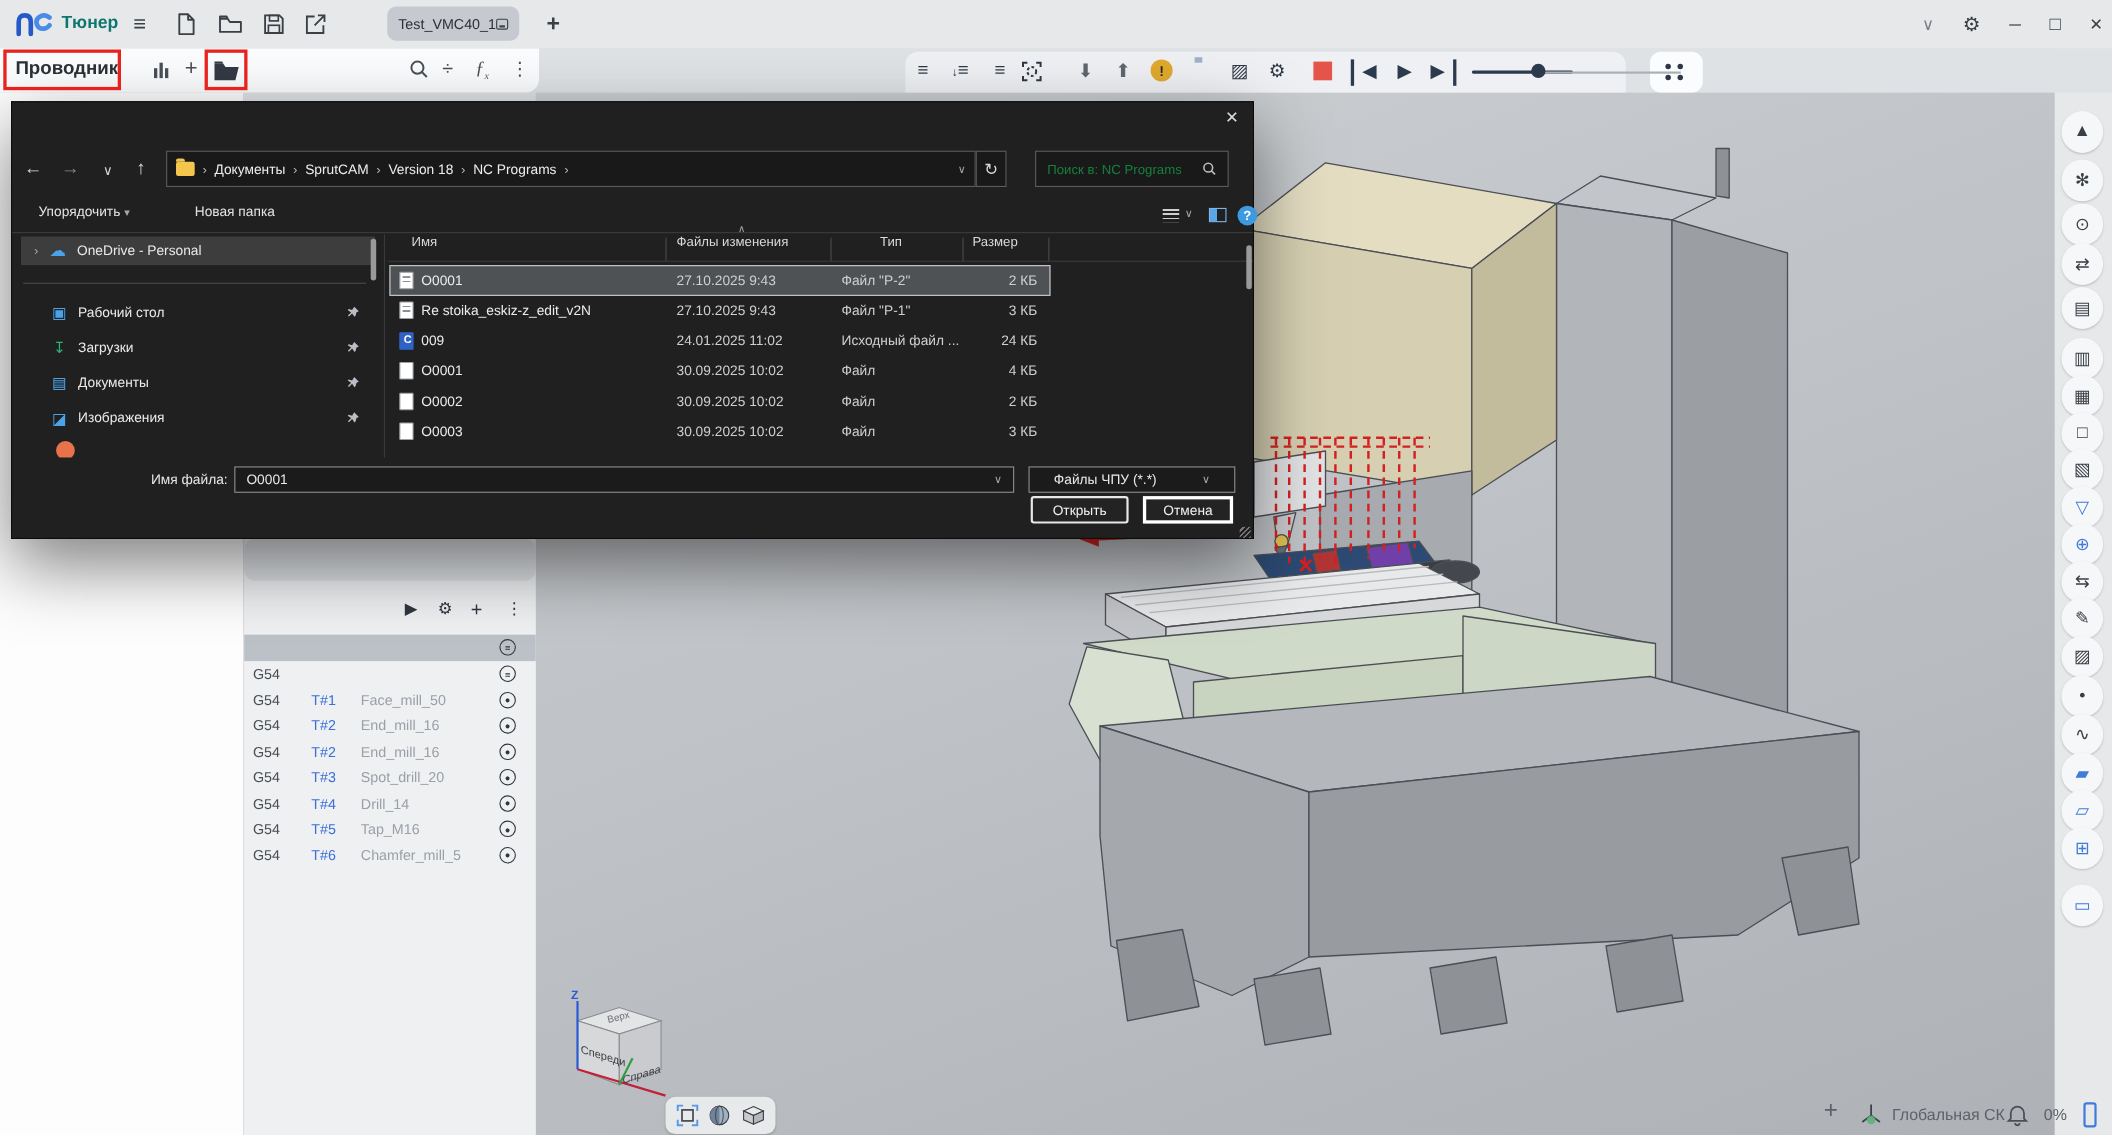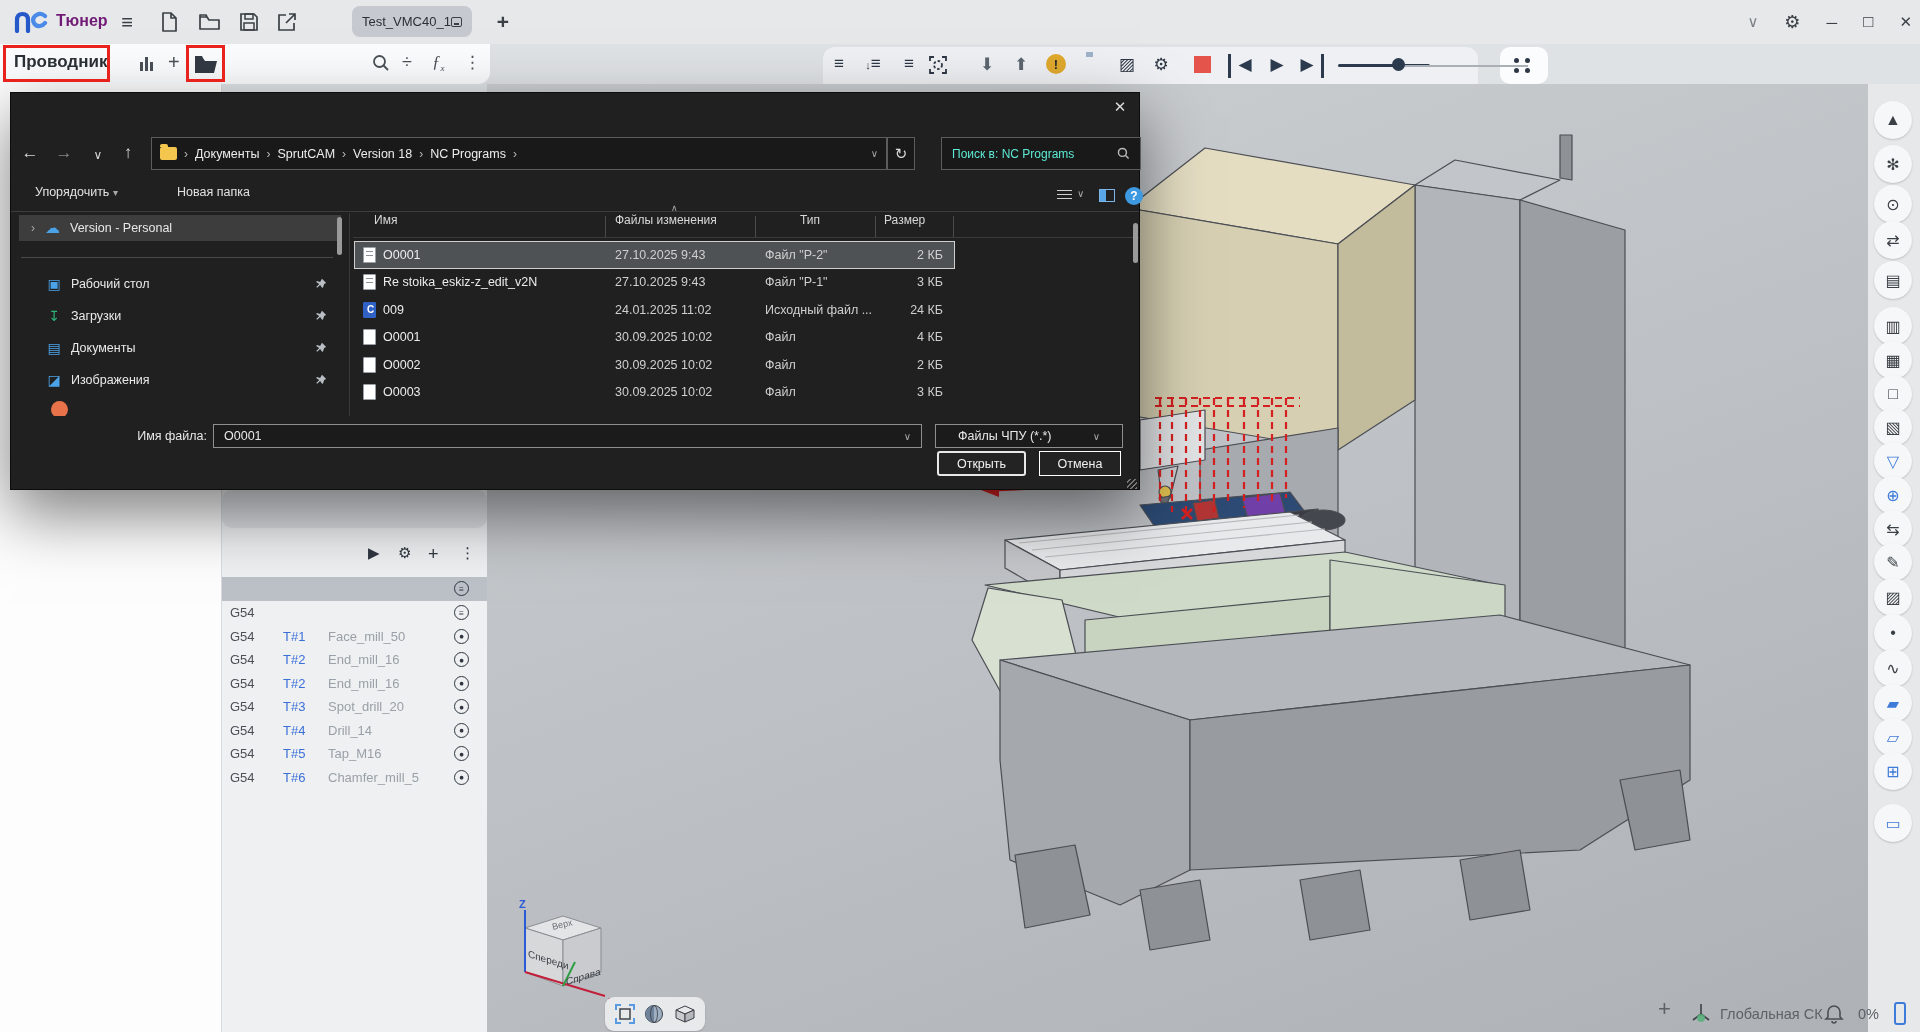--- a/index.html
+++ b/index.html
@@ -3,21 +3,21 @@
 <meta charset="utf-8">
 <style>
   *{margin:0;padding:0;box-sizing:border-box}
   html,body{width:1920px;height:1032px;overflow:hidden}
   body{font-family:"Liberation Sans",sans-serif;background:#dfe2e5;position:relative}
   .a{position:absolute}
   .flex{display:flex;align-items:center}
 
   
   .titlebar{left:0;top:0;width:1920px;height:44px;background:#e6e8ea;z-index:10}
-  .appname{font-size:16px;font-weight:bold;color:#701a75}
+  .appname{font-size:16px;font-weight:bold;color:#0f766e}
   .tbicon{color:#3a4046;font-size:19px;width:34px;text-align:center;cursor:pointer}
   .tab{left:352px;top:6px;width:120px;height:31px;background:#c6c9cf;border-radius:8px;padding:0 10px;justify-content:space-between}
   .tab span{font-size:13px;color:#2b2f36}
   .minimon{width:14px;height:10px;border:1.6px solid #3a4046;border-radius:2px;position:relative}
   .minimon::after{content:"";position:absolute;left:2px;right:2px;bottom:1px;height:2px;background:#3a4046}
   .winbtns{right:8px;top:0;height:44px;gap:26px}
   .winbtns span{color:#3a4046;font-size:15px;cursor:pointer}
 
   
   .toolrow{left:0;top:44px;width:1920px;height:40px;background:#dfe2e5;z-index:10}
@@ -72,21 +72,21 @@
   .dtitle{left:0;top:0;width:100%;height:30px;background:#1d1d1d}
   .dclose{left:1096px;top:5px;font-size:15px;color:#dcdcdc;width:26px;text-align:center;cursor:pointer}
   .navbtn{top:50px;font-size:17px;color:#d8d8d8;width:26px;text-align:center;cursor:pointer}
   .dbar{top:44px;height:33px;background:#191919;border:1px solid #5c5c5c}
   .crumbbar{left:140px;width:736px;display:flex;align-items:center;padding:0 8px;gap:7px}
   .crumbsep{color:#b8b8b8;font-size:12px}
   .crumb{color:#ececec;cursor:pointer;white-space:nowrap}
   .folderic{width:17px;height:13px;background:#f4c64d;border-radius:2px;position:relative;flex:none}
   .folderic::before{content:"";position:absolute;left:0;top:-3px;width:8px;height:3px;background:#f4c64d;border-radius:2px 2px 0 0}
   .refreshbtn{left:876px;width:28px;display:flex;align-items:center;justify-content:center;color:#d8d8d8;font-size:15px;cursor:pointer}
-  .searchbar{left:930px;width:200px;display:flex;align-items:center;justify-content:space-between;padding:0 10px;color:#5eead4}
+  .searchbar{left:930px;width:176px;display:flex;align-items:center;justify-content:space-between;padding:0 10px;color:#15803d}
   .cmdlbl{top:92px;color:#e2e2e2;cursor:pointer}
   .viewico{top:94px;cursor:pointer}
   .listlines{width:15px;height:12px;background:repeating-linear-gradient(to bottom,#d0d0d0 0 1.5px,transparent 1.5px 4px)}
   .paneico{width:16px;height:13px;border:1.5px solid #7db4e8;background:linear-gradient(90deg,#5aa7e8 0 45%,transparent 45%)}
   .helpico{width:18px;height:18px;border-radius:50%;background:#3e9ae0;color:#fff;font-size:12px;font-weight:bold;display:flex;align-items:center;justify-content:center}
   .hline{background:#3c3c3c;height:1px}
   .sidebar{left:8px;top:120px;width:330px;height:203px;overflow:hidden}
   .odrow{left:0;top:2px;width:322px;height:26px;background:#3d3d3d;display:flex;align-items:center;gap:10px;padding-left:12px;cursor:pointer}
   .pinitem{position:absolute;left:0;width:322px;height:26px;display:flex;align-items:center;cursor:pointer}
   .pinitem .ig{width:18px;margin-left:26px;font-size:14px;text-align:center}
@@ -102,21 +102,21 @@
   .frow .nm{position:absolute;left:29px;color:#ececec}
   .frow .dt{position:absolute;left:261px;color:#cfcfcf}
   .frow .tp{position:absolute;left:411px;color:#cfcfcf}
   .frow .sz{position:absolute;right:12px;color:#cfcfcf}
   .fic{position:absolute;left:9px;width:13px;height:16px;background:#fff;border:1px solid #9aa0a6;border-radius:1px}
   .fic.doc::after{content:"";position:absolute;inset:3px 2px;background:repeating-linear-gradient(to bottom,#8a9098 0 1.5px,transparent 1.5px 4px)}
   .fic.cbadge{background:#2f62c4;border-color:#2f62c4}
   .fic.cbadge::after{content:"C";position:absolute;left:3px;top:1px;color:#fff;font-size:10px;font-weight:bold}
   .fninput{left:202px;top:331px;width:709px;height:24px;background:#1b1b1b;border:1px solid #8f8f8f;display:flex;align-items:center;justify-content:space-between;padding:0 10px}
   .ftsel{left:924px;top:331px;width:188px;height:24px;background:#1b1b1b;border:1px solid #8f8f8f;display:flex;align-items:center;justify-content:space-between;padding:0 22px;cursor:pointer}
-  .dbtn{top:358px;height:25px;border:1px solid #ffffff;background:#232323;color:#f0f0f0;display:flex;align-items:center;justify-content:center;font-size:12.5px;cursor:pointer}
+  .dbtn{top:358px;height:25px;border:3px solid #ffffff;background:#232323;color:#f0f0f0;display:flex;align-items:center;justify-content:center;font-size:12.5px;cursor:pointer}
   .dbtn.primary{border:2px solid #e8e8e8;border-radius:3px}
   .grip{left:1116px;top:386px;width:10px;height:10px;background:repeating-linear-gradient(135deg,transparent 0 2px,#777 2px 3.5px)}
 
   
   .redbox{border:3px solid #e8221c;z-index:50}
 
   .caret{color:#a8a8a8;font-size:10px}
   svg{display:block}
 </style>
 </head>
@@ -548,21 +548,21 @@
   <span class="a viewico listlines" style="left:1046px;top:97px"></span>
   <span class="a viewico caret" style="left:1066px;top:95px">∨</span>
   <span class="a viewico paneico" style="left:1088px;top:96px"></span>
   <span class="a viewico helpico" style="left:1114px;top:94px">?</span>
   <div class="a hline" style="left:0;top:118px;width:1128px"></div>
 
   <div class="a sidebar">
     <div class="a odrow">
       <span style="color:#a8a8a8;font-size:12px">›</span>
       <span style="color:#4aa3e8;font-size:15px">☁</span>
-      <span>Version - Personal</span>
+      <span>OneDrive - Personal</span>
     </div>
     <div class="a vthumb" style="left:318px;top:4px;height:38px"></div>
     <div class="a hline" style="left:2px;top:44px;width:312px;background:#4a4a4a"></div>
     <div>
 
         <div class="pinitem" style="top: 58px;">
           <span class="ig" style="color: rgb(74, 163, 232);">▣</span>
           <span class="lb">Рабочий стол</span>
           <svg width="12" height="12" viewBox="0 0 12 12">
             <path d="M7 .8l4.2 4.2-2.1.9-.9 3.2-.9.9-2.2-3.1-2.9 2.9-.9-.9 2.9-2.9L1.1 3.9l.9-.9 3.1.9z" fill="#b9bec5"></path>

